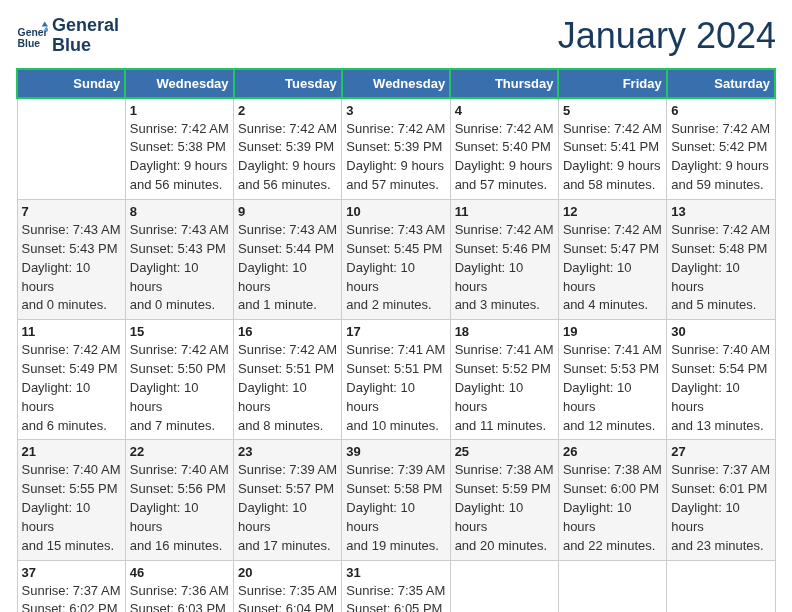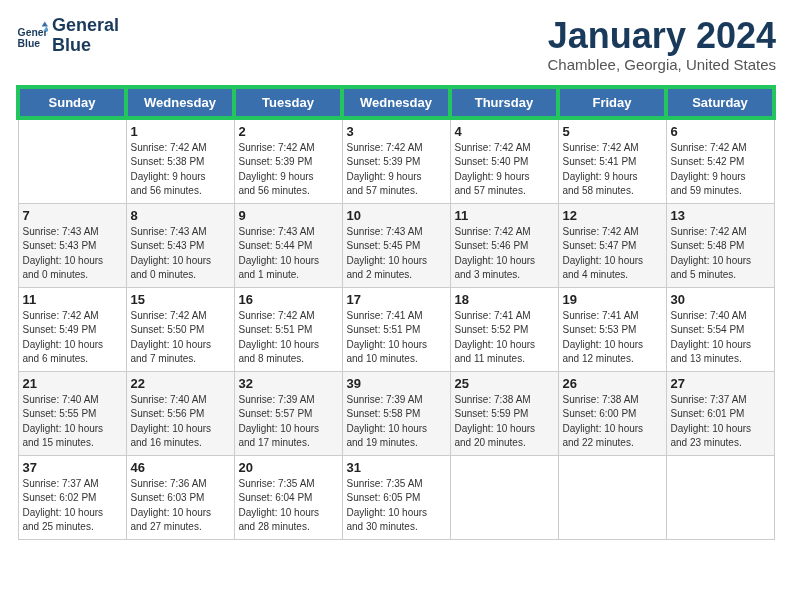--- a/index.html
+++ b/index.html
@@ -29,42 +29,42 @@
     }
     .logo-icon {
       width: 32px;
       height: 32px;
     }
     .title-block {
       text-align: right;
     }
     .month-title {
       font-size: 36px;
-      font-weight: bold;
+      font-weight: normal;
       color: #1a3a5c;
       line-height: 1.1;
       margin-left: 9px;
     }
     .subtitle {
       font-size: 15px;
       color: #555;
     }
     table {
       width: 100%;
       border-collapse: collapse;
       font-size: 11px;
     }
     thead tr th {
       background-color: #3a6fad;
       color: #fff;
       padding: 6px 4px;
-      text-align: center;
+      text-align: right;
       font-size: 13px;
       font-weight: bold;
-      border: 4px solid #22c55e;
+      border: 2px solid #22c55e;
     }
     tbody tr td {
       border: 1px solid #ccc;
       vertical-align: top;
       padding: 4px 4px;
       min-width: 90px;
       height: 80px;
       background: #fff;
     }
     tbody tr:nth-child(even) td {
@@ -72,21 +72,21 @@
     }
     .day-number {
       font-weight: bold;
       font-size: 13px;
       color: #222;
       display: block;
       margin-bottom: 2px;
     }
     .day-info {
       color: #333;
-      font-size: 10px;
+      font-size: 13px;
       line-height: 1.45;
     }
     .empty-cell {
       background: #fff !important;
     }
   </style>
 </head>
 <body>
 
 <div class="header">
@@ -97,21 +97,20 @@
       <polygon points="32,8 40,8 36,2" fill="#3a6fad"></polygon>
       <polygon points="34,14 42,14 38,8" fill="#5a9fd4"></polygon>
     </svg>
     <div>
       <div class="logo-text">General</div>
       <div class="logo-text">Blue</div>
     </div>
   </div>
   <div class="title-block">
     <div class="month-title">January 2024</div>
-    <div class="subtitle">Chamblee, Georgia, United States</div>
   </div>
 </div>
 
 <table>
   <thead>
     <tr>
     <th>Sunday</th>
         <th>Wednesday</th>
         <th>Tuesday</th>
         <th>Wednesday</th>
@@ -211,21 +210,21 @@
       <tr>
         <td>
           <span class="day-number">21</span>
           <div class="day-info">Sunrise: 7:40 AM<br>Sunset: 5:55 PM<br>Daylight: 10 hours<br>and 15 minutes.</div>
         </td>
         <td>
           <span class="day-number">22</span>
           <div class="day-info">Sunrise: 7:40 AM<br>Sunset: 5:56 PM<br>Daylight: 10 hours<br>and 16 minutes.</div>
         </td>
         <td>
-          <span class="day-number">32</span>
+          <span class="day-number">23</span>
           <div class="day-info">Sunrise: 7:39 AM<br>Sunset: 5:57 PM<br>Daylight: 10 hours<br>and 17 minutes.</div>
         </td>
         <td>
           <span class="day-number">39</span>
           <div class="day-info">Sunrise: 7:39 AM<br>Sunset: 5:58 PM<br>Daylight: 10 hours<br>and 19 minutes.</div>
         </td>
         <td>
           <span class="day-number">25</span>
           <div class="day-info">Sunrise: 7:38 AM<br>Sunset: 5:59 PM<br>Daylight: 10 hours<br>and 20 minutes.</div>
         </td>

